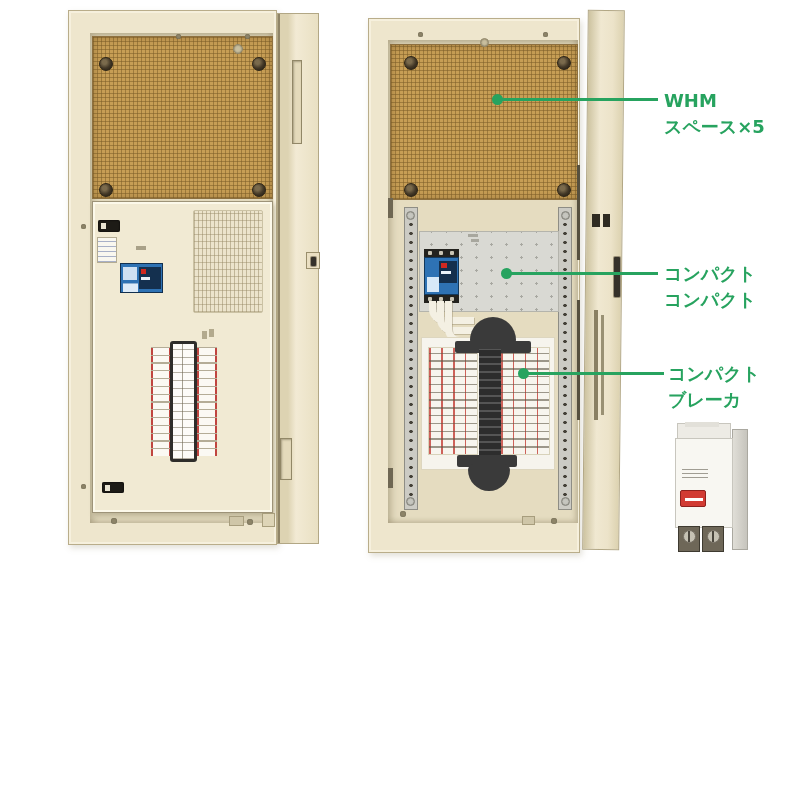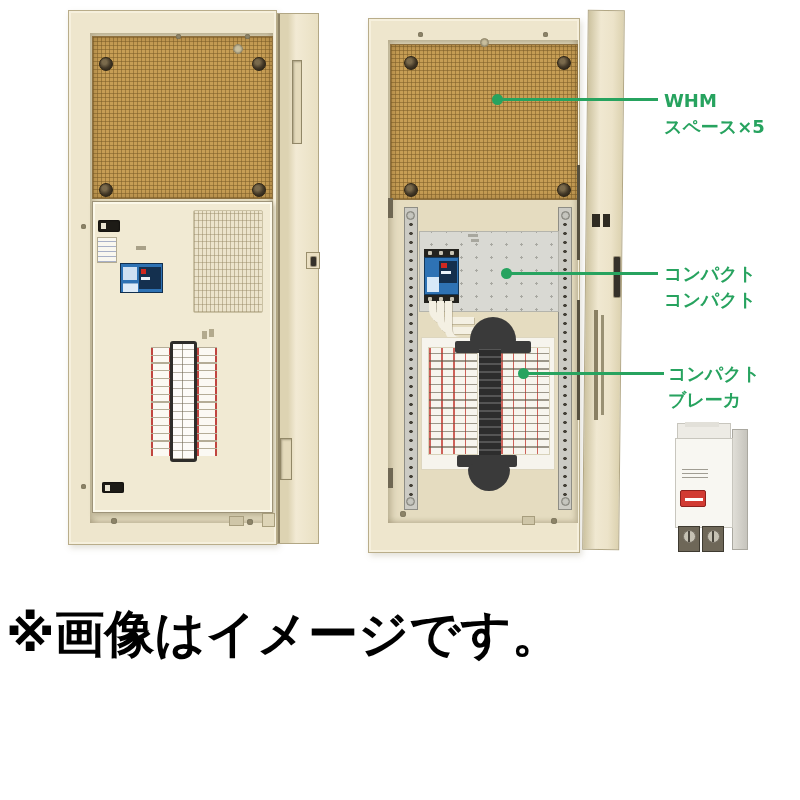--- a/index.html
+++ b/index.html
@@ -250,16 +250,15 @@
       <div class="abs mini-screw" style="left:4px;top:3px;width:13px;height:13px"></div>
       <div class="abs mini-slot" style="left:9px;top:4px;width:2px;height:11px"></div>
     </div>
     <div class="abs mini-term" style="left:27px;top:104px;width:22px;height:26px">
       <div class="abs mini-screw" style="left:4px;top:3px;width:13px;height:13px"></div>
       <div class="abs mini-slot" style="left:9px;top:4px;width:2px;height:11px"></div>
     </div>
   </div>
 
   <div class="abs disclaimer" style="left:6px;top:603px">
-    <div>※画像はイメージです。</div>
   </div>
 
 </div>
 
 </body></html>

